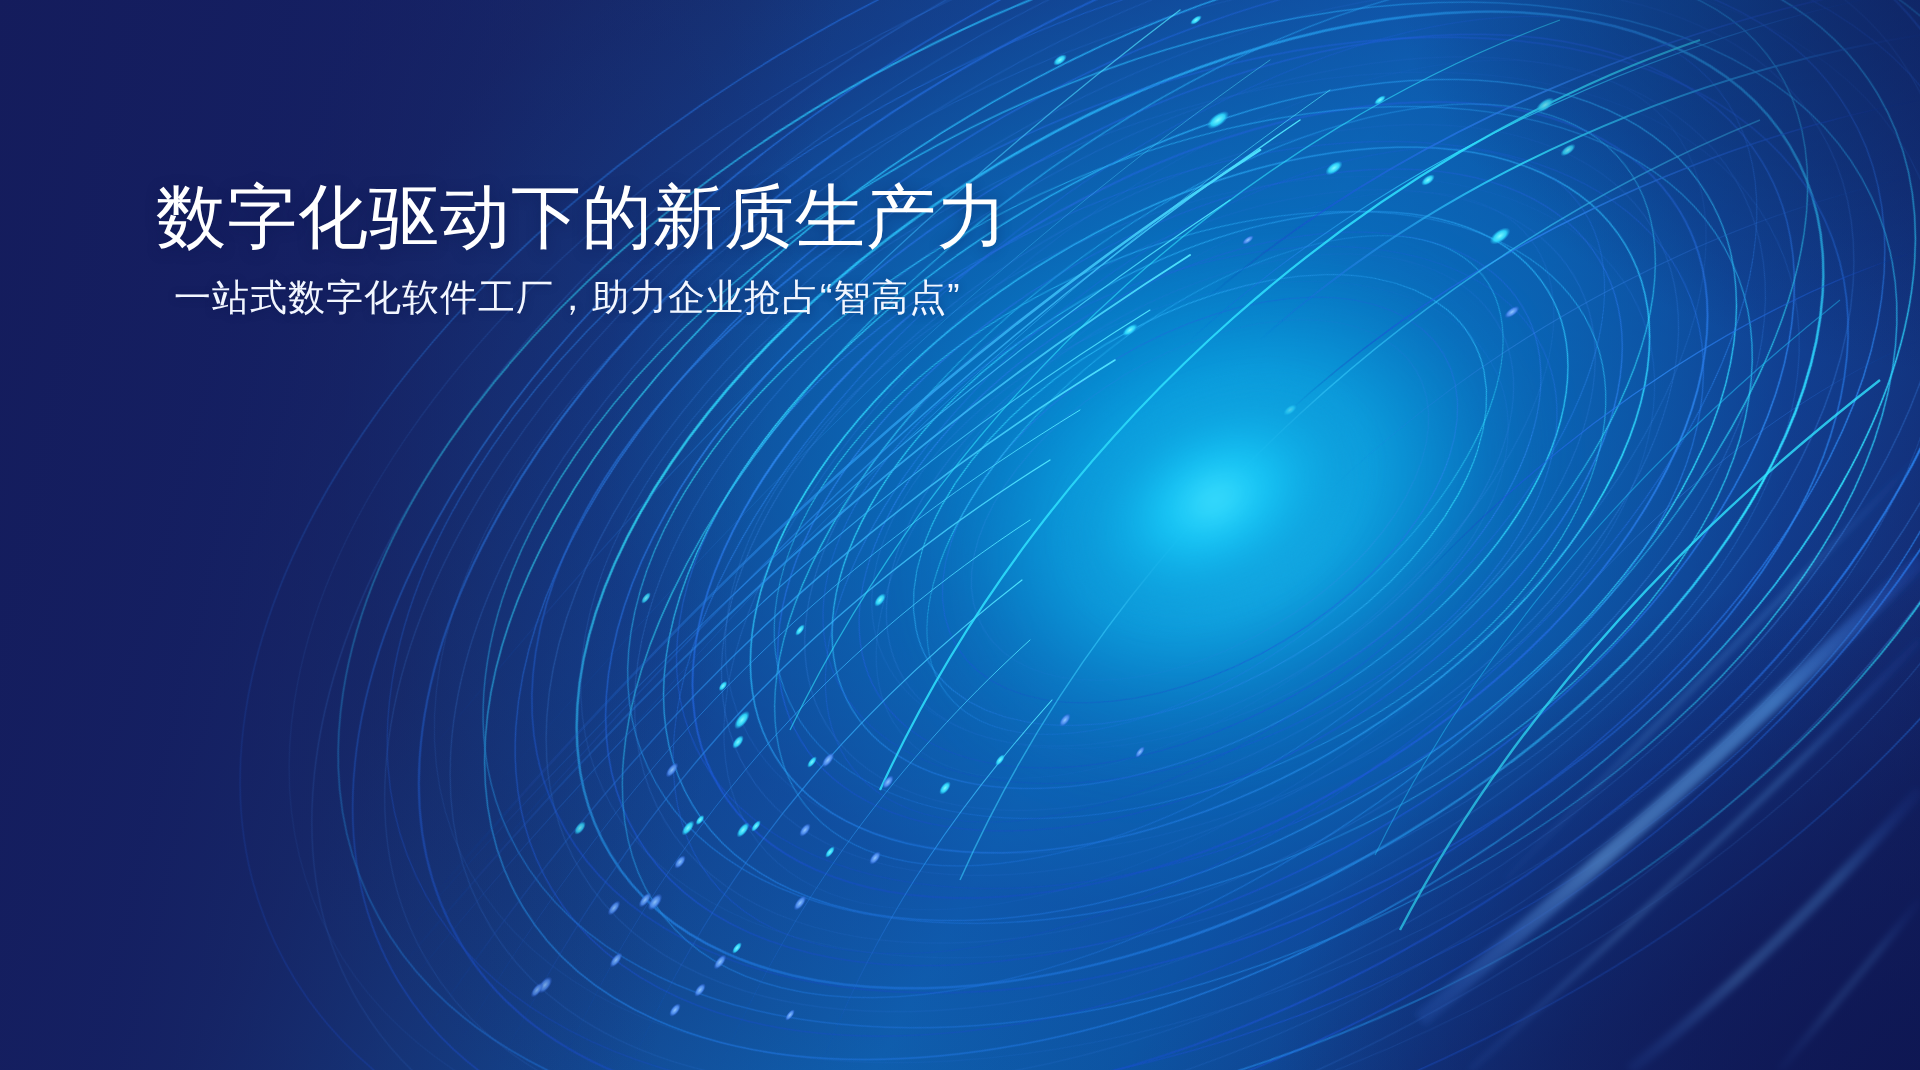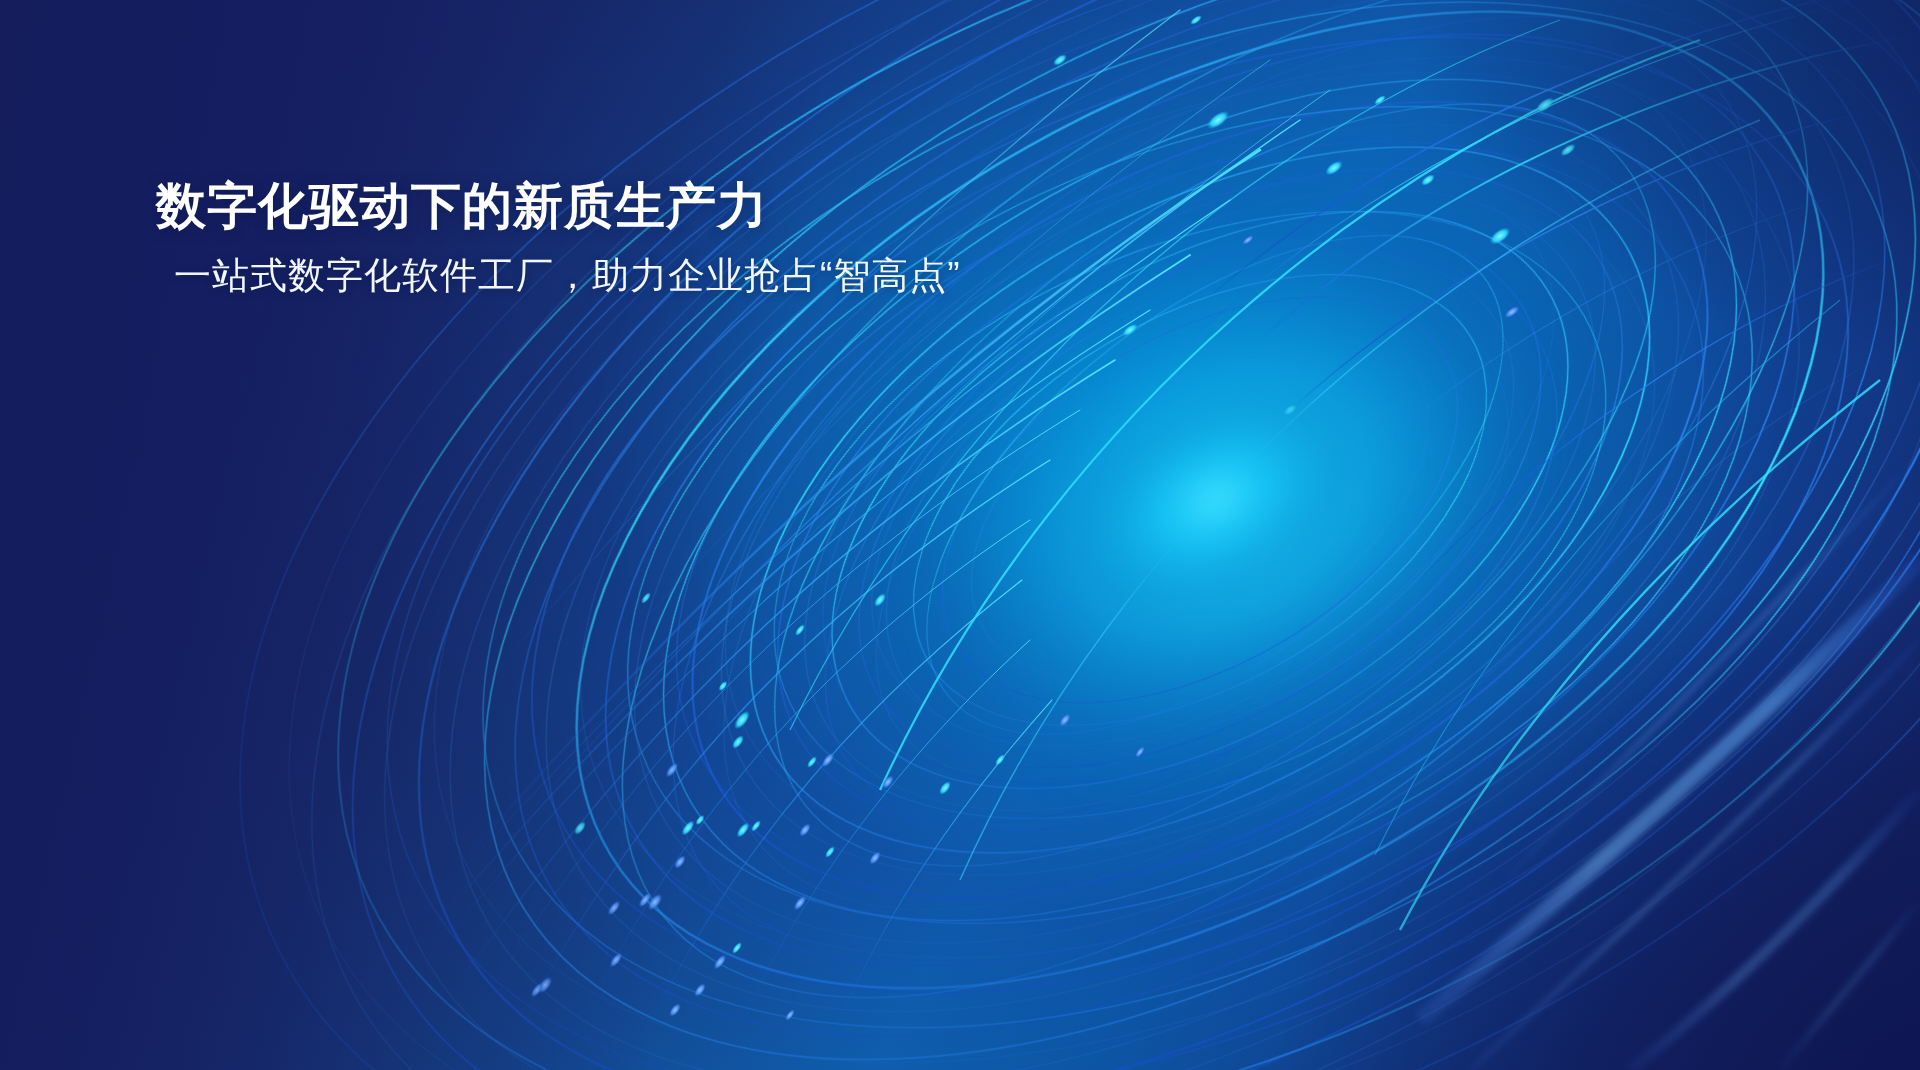--- a/index.html
+++ b/index.html
@@ -116,23 +116,23 @@
   .eyebrow {
     font-size: 44px;
     line-height: 1.22;
     font-weight: 700;
     letter-spacing: 2px;
     margin: 0 0 18px 0;
     color: #ffffff;
     text-shadow: 0 1px 10px rgba(8, 20, 70, 0.45);
   }
   .headline {
-    font-size: 50px;
+    font-size: 70px;
     line-height: 1.12;
-    font-weight: 700;
+    font-weight: 400;
     letter-spacing: 1px;
     margin: 0 0 18px 0;
     color: #ffffff;
     text-shadow: 0 2px 14px rgba(8, 20, 70, 0.40);
   }
   .tagline {
     font-size: 37px;
     line-height: 1.3;
     font-weight: 400;
     letter-spacing: 1px;

